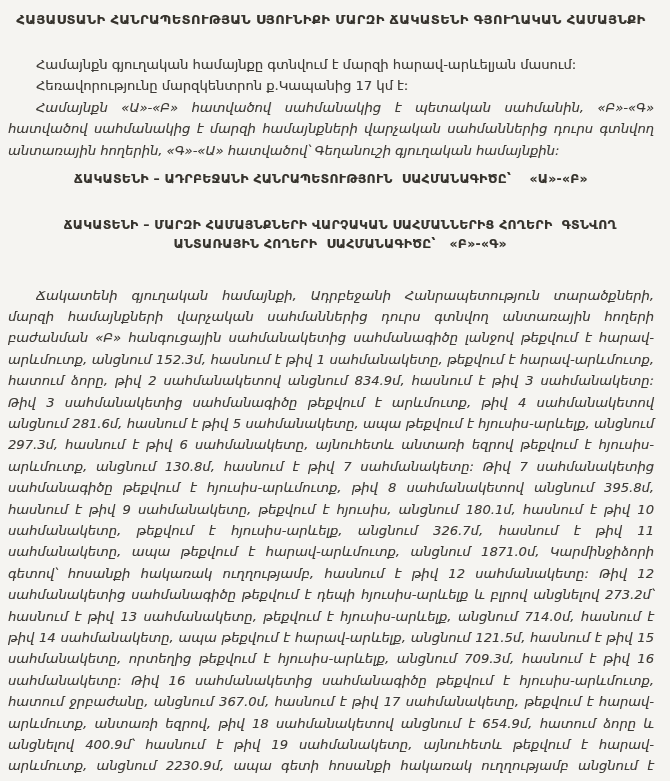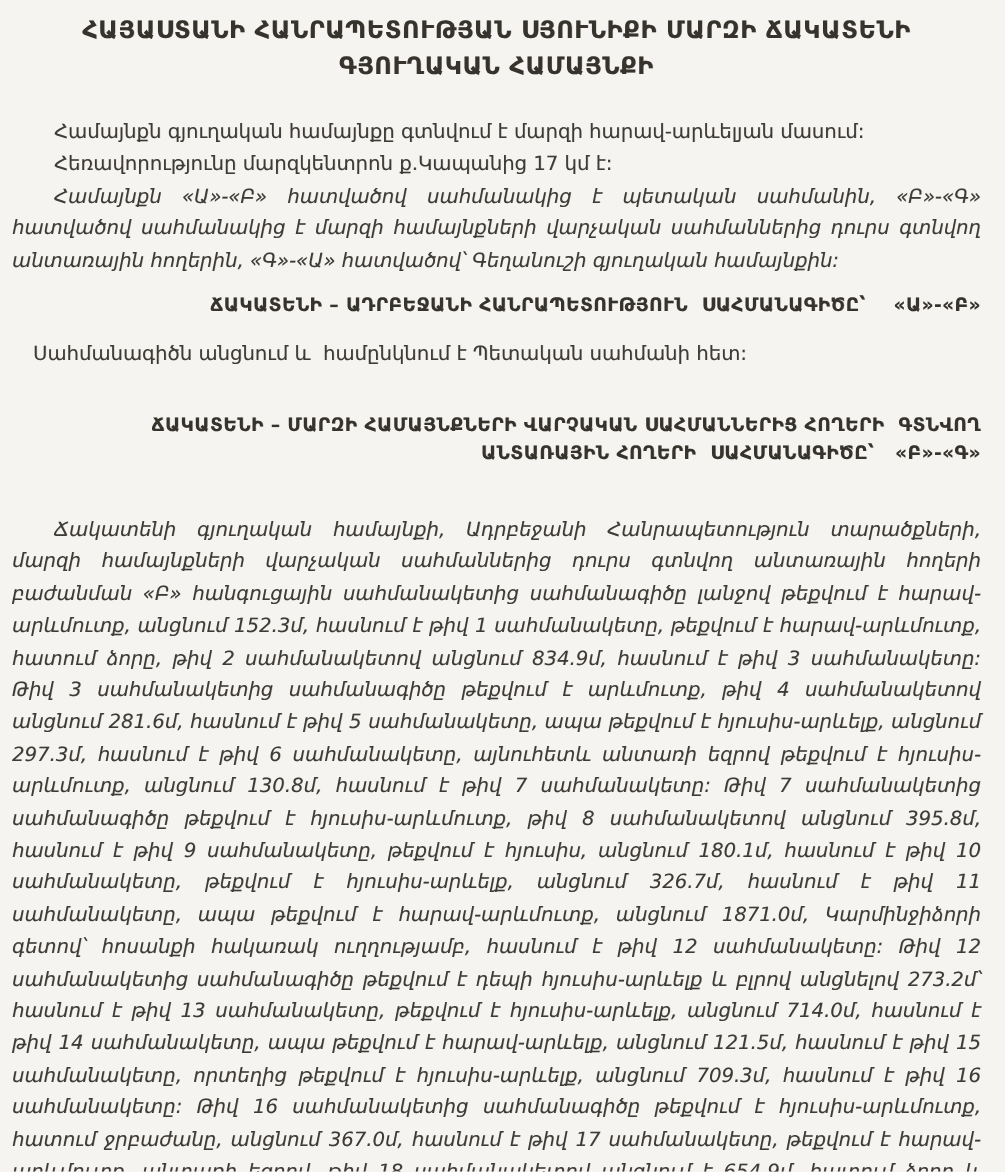--- a/index.html
+++ b/index.html
@@ -18,21 +18,21 @@
   }
   .page {
     box-sizing: border-box;
     width: 670px;
     height: 781px;
     padding: 6px 16px 0 8px;
   }
   .doc-title {
     margin: 2px 0 0 0;
     text-align: center;
-    font-size: 16px;
+    font-size: 13px;
     font-weight: bold;
     color: #36332d;
     letter-spacing: 0.4px;
   }
   .doc-title .tl {
     display: block;
     line-height: 24px;
   }
   p {
     margin: 0;
@@ -44,21 +44,21 @@
   }
   .indent {
     text-indent: 28px;
   }
   .just {
     text-align: justify;
     font-style: italic;
   }
   .section-heading {
     margin: 9px 0 0 0;
-    text-align: right;
+    text-align: center;
     font-size: 12.4px;
     font-weight: bold;
     color: #36332d;
     letter-spacing: 0.3px;
     line-height: 18.5px;
     white-space: pre-wrap;
   }
   .sub-line {
     padding-left: 14px;
     white-space: pre-wrap;
@@ -78,21 +78,20 @@
   <h1 class="doc-title">
     <span class="tl">ՀԱՅԱՍՏԱՆԻ ՀԱՆՐԱՊԵՏՈՒԹՅԱՆ  ՍՅՈՒՆԻՔԻ ՄԱՐԶԻ ՃԱԿԱՏԵՆԻ ԳՅՈՒՂԱԿԱՆ ՀԱՄԱՅՆՔԻ</span>
   </h1>
 
   <p class="intro-first indent">Համայնքն  գյուղական  համայնքը գտնվում է մարզի հարավ-արևելյան մասում:</p>
   <p class="indent">Հեռավորությունը  մարզկենտրոն ք.Կապանից   17 կմ է:</p>
   <p class="indent just">Համայնքն «Ա»-«Բ» հատվածով սահմանակից է պետական սահմանին, «Բ»-«Գ» հատվածով սահմանակից է մարզի համայնքների վարչական սահմաններից դուրս գտնվող անտառային հողերին, «Գ»-«Ա» հատվածով՝ Գեղանուշի գյուղական համայնքին:</p>
 
   <h2 class="section-heading">ՃԱԿԱՏԵՆԻ – ԱԴՐԲԵՋԱՆԻ ՀԱՆՐԱՊԵՏՈՒԹՅՈՒՆ  ՍԱՀՄԱՆԱԳԻԾԸ՝    «Ա»-«Բ»</h2>
 
-  <p class="pair-first sub-line">Սահմանագիծն անցնում և  համընկնում է Պետական սահմանի հետ:</p>
 
   <h2 class="section-heading">
     <span class="tl">ՃԱԿԱՏԵՆԻ – ՄԱՐԶԻ ՀԱՄԱՅՆՔՆԵՐԻ ՎԱՐՉԱԿԱՆ ՍԱՀՄԱՆՆԵՐԻՑ ՀՈՂԵՐԻ  ԳՏՆՎՈՂ</span>
     <span class="tl">ԱՆՏԱՌԱՅԻՆ ՀՈՂԵՐԻ  ՍԱՀՄԱՆԱԳԻԾԸ՝   «Բ»-«Գ»</span>
   </h2>
 
   <p class="main-body indent just">Ճակատենի գյուղական համայնքի, Ադրբեջանի Հանրապետություն տարածքների, մարզի համայնքների վարչական սահմաններից դուրս գտնվող անտառային հողերի բաժանման «Բ» հանգուցային սահմանակետից սահմանագիծը լանջով թեքվում է հարավ-արևմուտք, անցնում 152.3մ, հասնում է թիվ 1 սահմանակետը, թեքվում է հարավ-արևմուտք, հատում ձորը, թիվ 2 սահմանակետով անցնում 834.9մ, հասնում է թիվ 3 սահմանակետը: Թիվ 3 սահմանակետից սահմանագիծը թեքվում է արևմուտք, թիվ 4 սահմանակետով անցնում 281.6մ, հասնում է թիվ 5 սահմանակետը, ապա թեքվում է հյուսիս-արևելք, անցնում 297.3մ, հասնում է թիվ 6 սահմանակետը, այնուհետև անտառի եզրով թեքվում է հյուսիս-արևմուտք, անցնում 130.8մ, հասնում է թիվ 7 սահմանակետը: Թիվ 7 սահմանակետից սահմանագիծը թեքվում է հյուսիս-արևմուտք, թիվ 8 սահմանակետով անցնում 395.8մ, հասնում է թիվ 9 սահմանակետը, թեքվում է հյուսիս, անցնում 180.1մ, հասնում է թիվ 10 սահմանակետը, թեքվում է հյուսիս-արևելք, անցնում 326.7մ, հասնում է թիվ 11 սահմանակետը, ապա թեքվում է հարավ-արևմուտք, անցնում 1871.0մ, Կարմինջիձորի գետով՝ հոսանքի հակառակ ուղղությամբ, հասնում է թիվ 12 սահմանակետը: Թիվ 12 սահմանակետից սահմանագիծը թեքվում է դեպի հյուսիս-արևելք և բլրով անցնելով 273.2մ՝ հասնում է թիվ 13 սահմանակետը, թեքվում է հյուսիս-արևելք, անցնում 714.0մ, հասնում է թիվ 14 սահմանակետը, ապա թեքվում է հարավ-արևելք, անցնում 121.5մ, հասնում է թիվ 15 սահմանակետը, որտեղից թեքվում է հյուսիս-արևելք, անցնում 709.3մ, հասնում է թիվ 16 սահմանակետը: Թիվ 16 սահմանակետից սահմանագիծը թեքվում է հյուսիս-արևմուտք, հատում ջրբաժանը, անցնում 367.0մ, հասնում է թիվ 17 սահմանակետը, թեքվում է հարավ-արևմուտք, անտառի եզրով, թիվ 18 սահմանակետով անցնում է 654.9մ, հատում ձորը և անցնելով 400.9մ՝ հասնում է թիվ 19 սահմանակետը, այնուհետև թեքվում է հարավ-արևմուտք, անցնում 2230.9մ, ապա գետի հոսանքի հակառակ ուղղությամբ անցնում է 2230.9մ, հասնում թիվ 20 սահմանակետը: Թիվ 20 սահմանակետից սահմանագիծը թեքվում է հյուսիս-արևելք, անցնում 414.2մ, հասնում է թիվ 21 սահմանակետը, թեքվում է հյուսիս, անցնում 746.5մ, հասնում է Ճակատենի, Գեղանուշի գյուղական համայնքների տարածքների, մարզի համայնքների վարչական սահմաններից դուրս գտնվող անտառային հողերի բաժանման «Գ» հանգուցային սահմանակետը:</p>
 
 </div>
 

